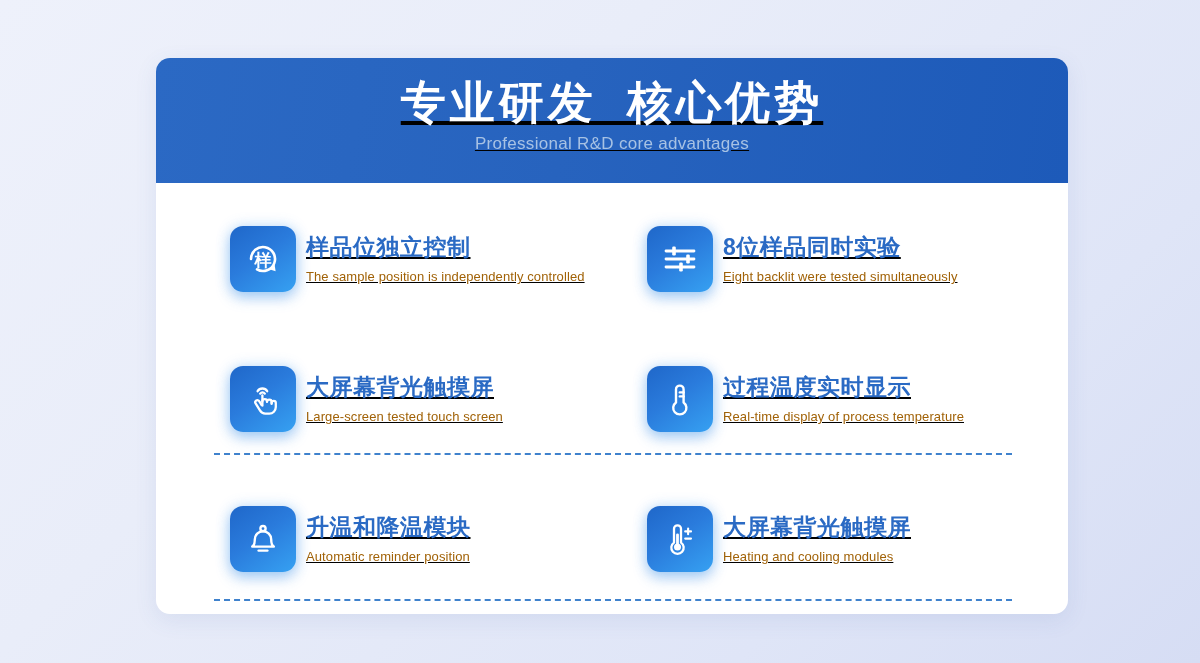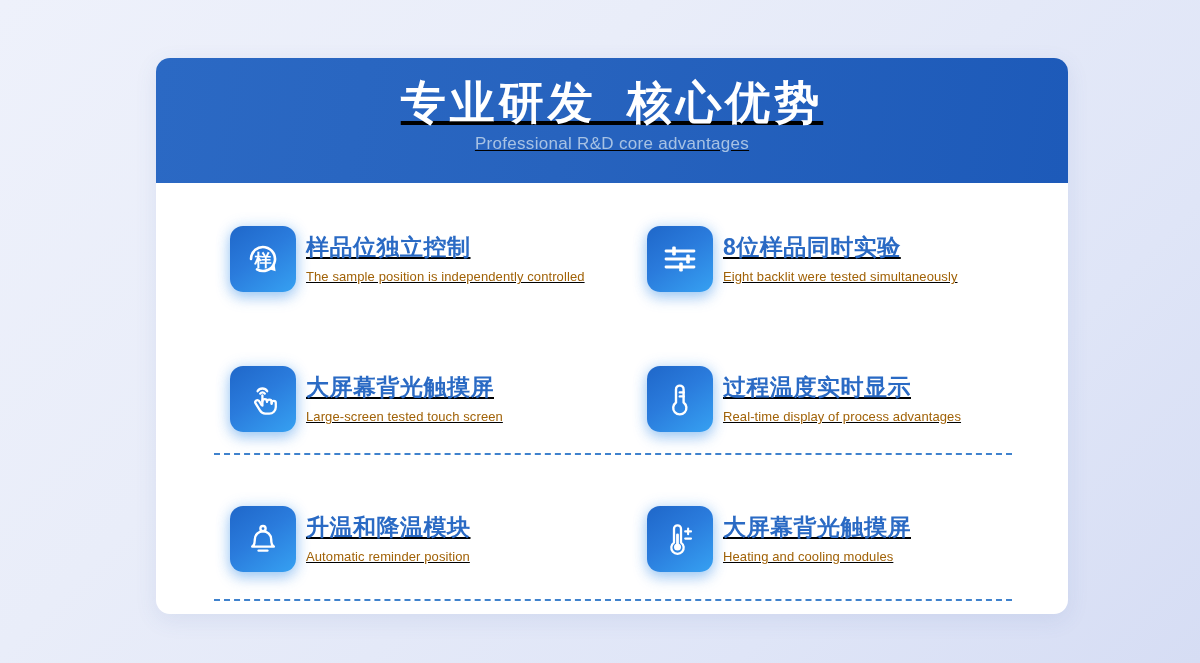--- a/index.html
+++ b/index.html
@@ -209,21 +209,21 @@
           <svg width="40" height="40" viewBox="0 0 40 40">
             <g fill="none" stroke="#ffffff" stroke-width="2.4" stroke-linecap="round" stroke-linejoin="round">
               <path d="M23.6 23.4V10.4a3.8 3.8 0 0 0-7.6 0v13a6.6 6.6 0 1 0 7.6 0z"></path>
               <line x1="19.8" y1="13.4" x2="23.6" y2="13.4"></line>
               <line x1="19.8" y1="17.4" x2="23.6" y2="17.4"></line>
             </g>
           </svg>
         </div>
         <div class="feat-text">
           <div class="feat-title">过程温度实时显示</div>
-          <div class="feat-sub">Real-time display of process advantages</div>
+          <div class="feat-sub">Real-time display of process temperature</div>
         </div>
       </div>
 
     </div>
 
     <div class="feat-row row-2">
 
       <div class="feat-cell col-0">
         <div class="icon-tile">
           <svg width="40" height="40" viewBox="0 0 40 40">

